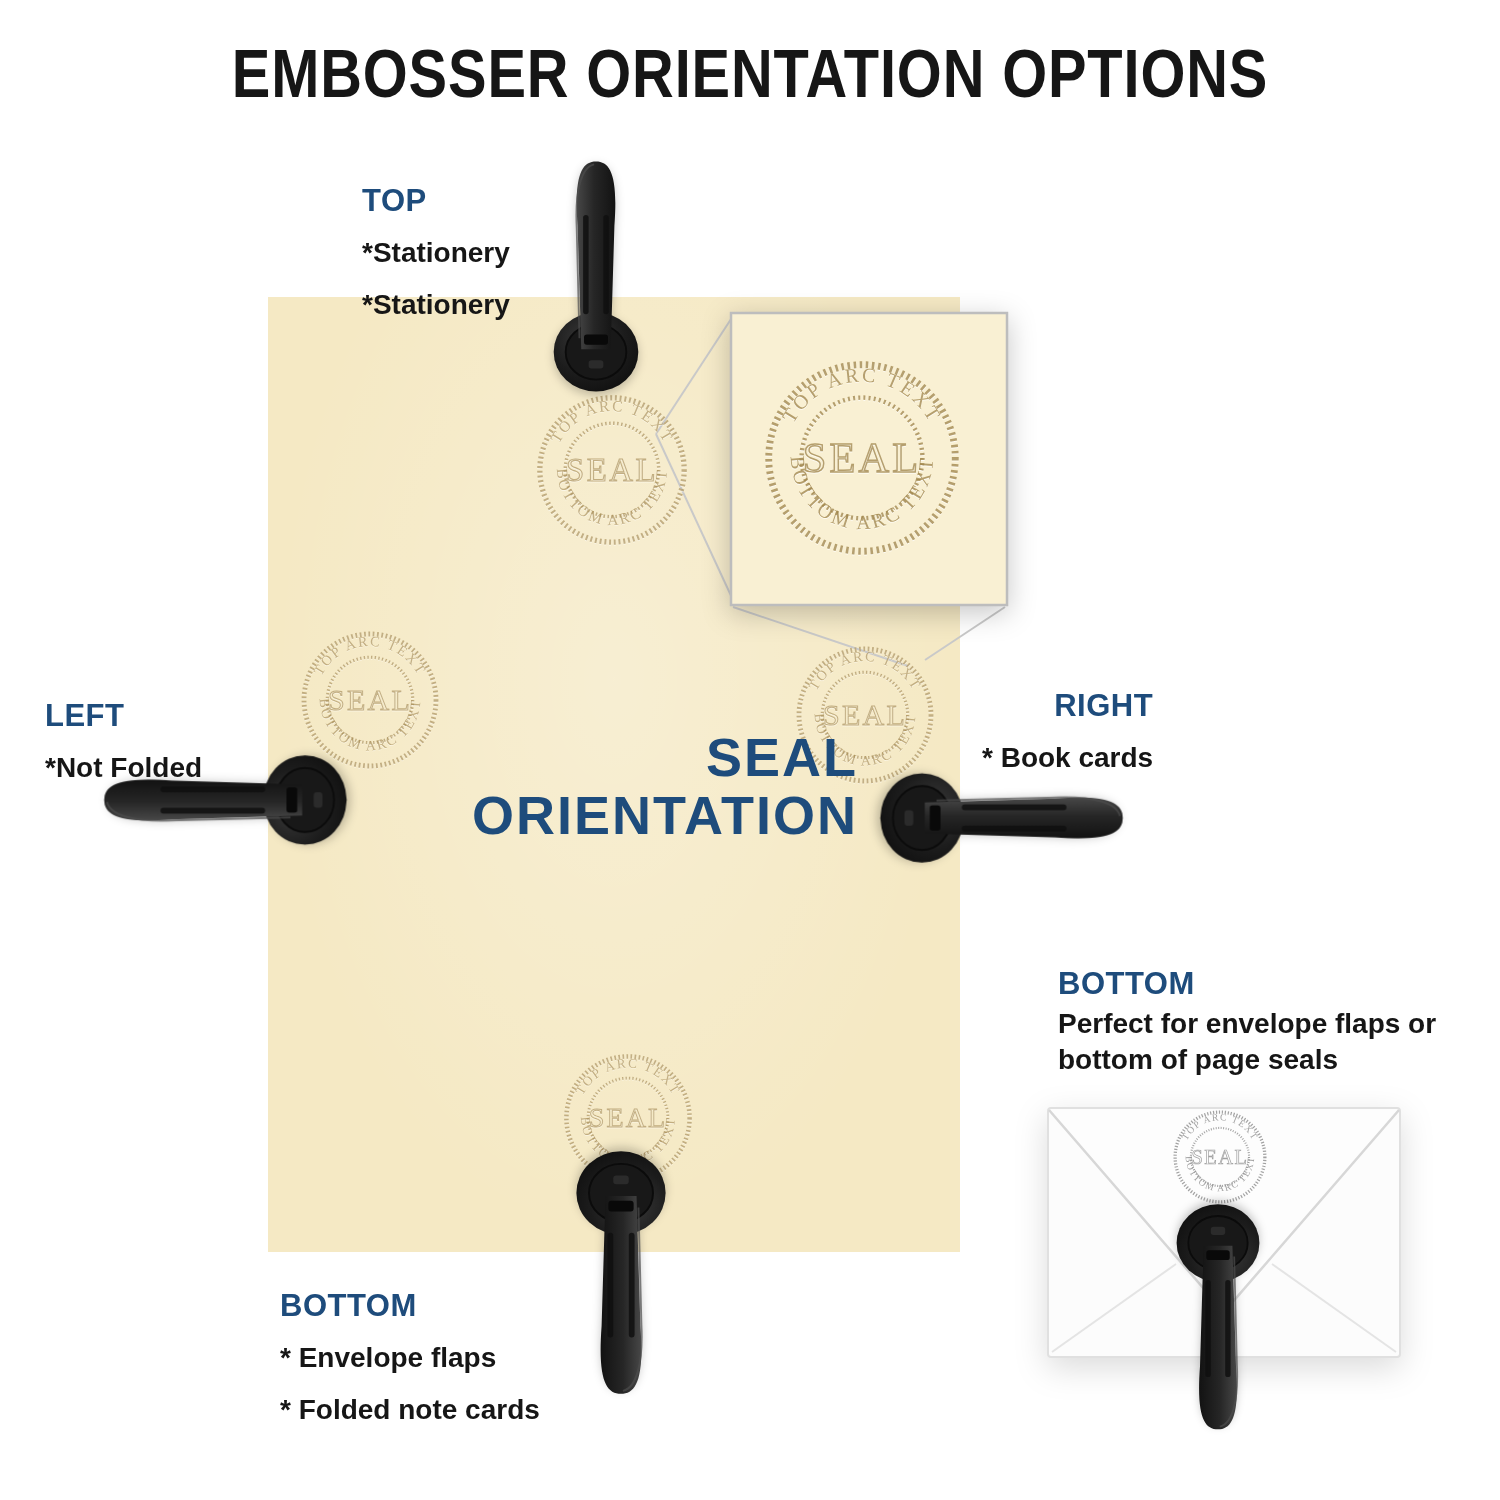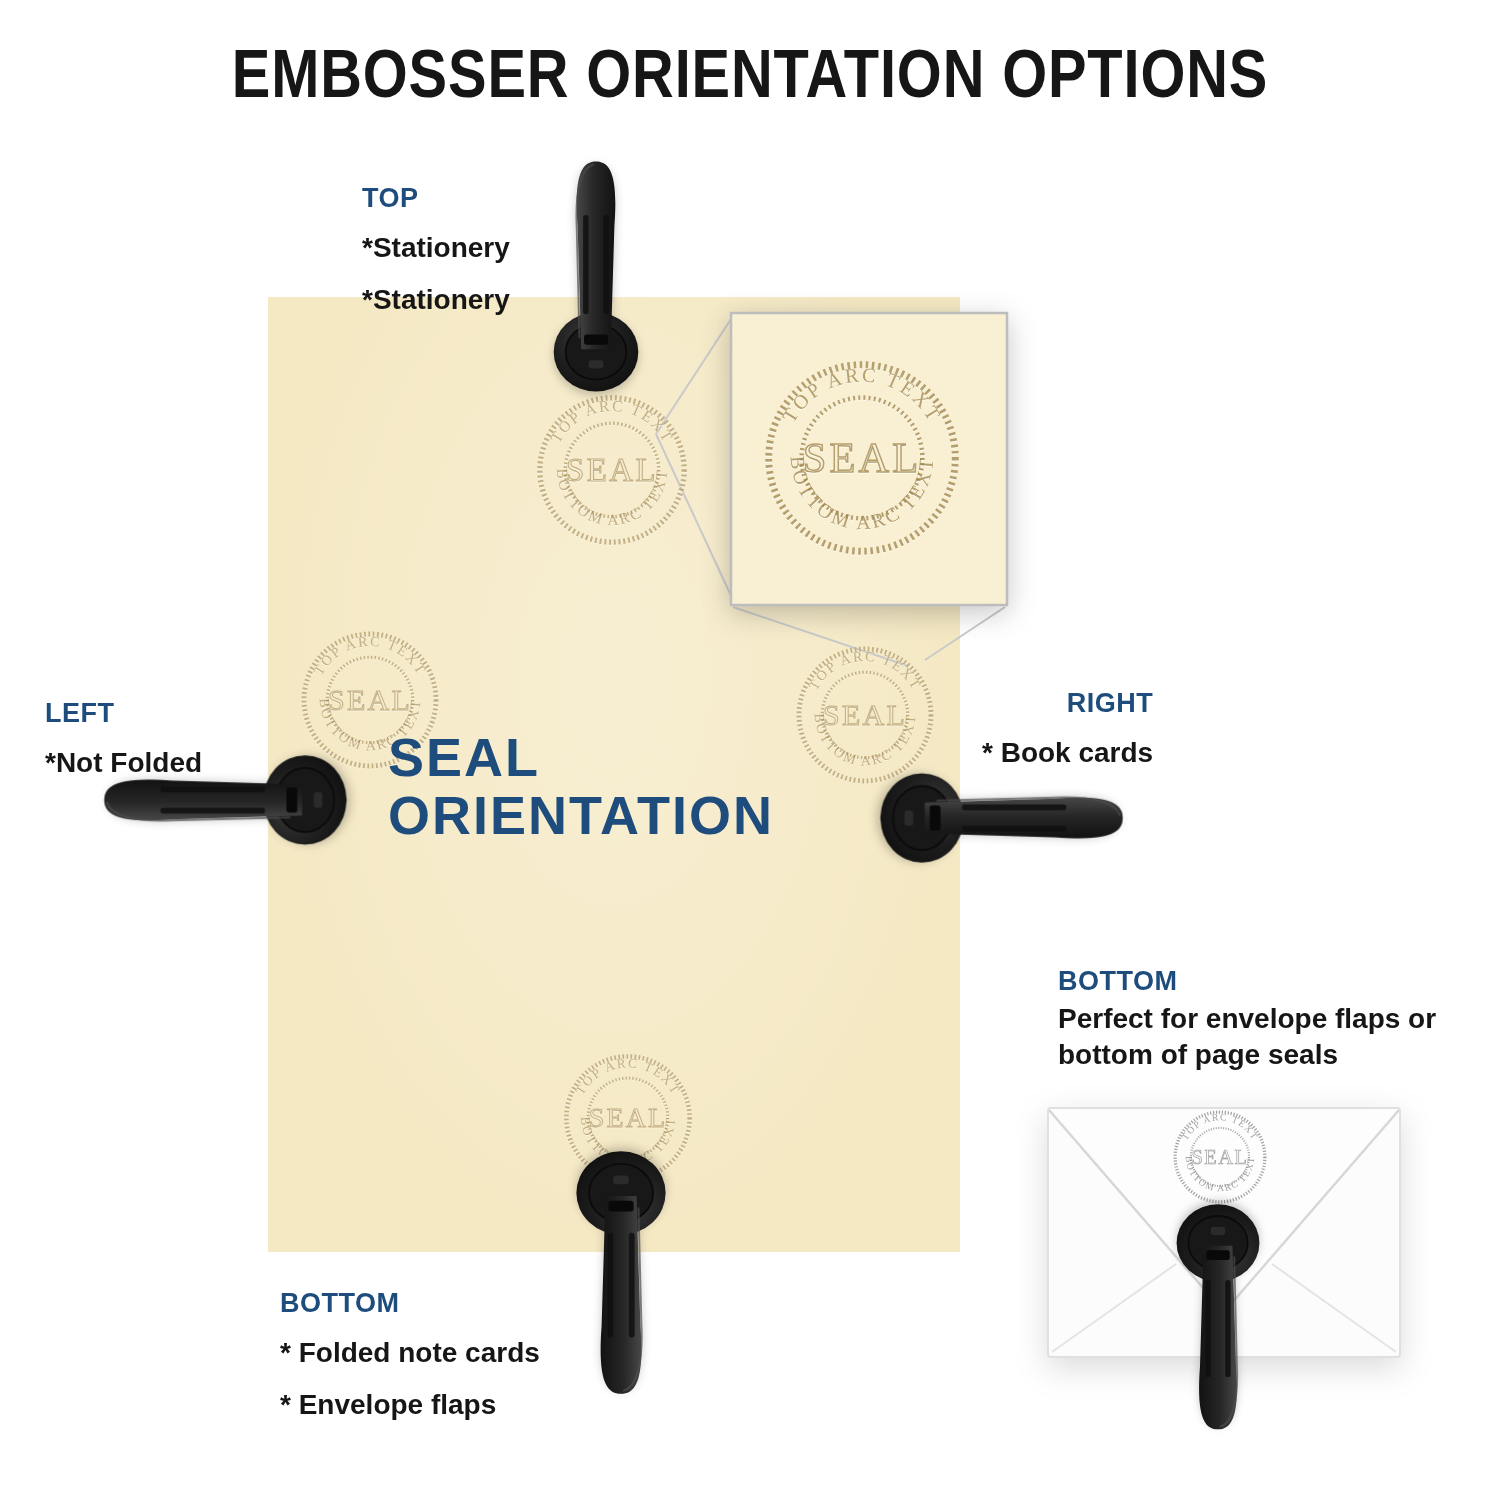--- a/index.html
+++ b/index.html
@@ -12,30 +12,30 @@
     white-space:nowrap;
   }
 
   .paper{
     position:absolute;left:268px;top:297px;width:692px;height:955px;
     background:var(--paper_cream,#F5E9C4);
     background-image:radial-gradient(ellipse at 50% 40%, rgba(255,255,255,.25), rgba(0,0,0,0) 70%);
   }
 
   .center-label{
-    position:absolute;left:388px;top:728px;width:470px;text-align:left;
+    position:absolute;left:388px;top:728px;width:470px;text-align:right;
     color:var(--accent_navy,#1E4C7C);font-size:54px;font-weight:bold;
     letter-spacing:2px;line-height:58px;z-index:4;
   }
 
   .overlay{position:absolute;left:0;top:0;z-index:3;}
 
   .label{position:absolute;z-index:5;}
   .label-head{
-    color:var(--accent_navy,#1E4C7C);font-size:27px;font-weight:bold;letter-spacing:.5px;
+    color:var(--accent_navy,#1E4C7C);font-size:31px;font-weight:bold;letter-spacing:.5px;
   }
   .label-item,.label-desc{
     color:var(--text_black,#161616);font-size:28px;font-weight:bold;line-height:36px;
   }
   .label-item{margin-top:16px;}
   .label-desc{margin-top:4px;}
 
   .lbl-top{left:362px;top:183px;}
   .lbl-left{left:45px;top:698px;}
   .lbl-right{left:982px;top:688px;text-align:right;}
@@ -148,20 +148,20 @@
   <div class="label-item">*Not Folded</div>
 </div>
 
 <div class="label lbl-right">
   <div class="label-head">RIGHT</div>
   <div class="label-item">* Book cards</div>
 </div>
 
 <div class="label lbl-bottom">
   <div class="label-head">BOTTOM</div>
+  <div class="label-item">* Envelope flaps</div>
   <div class="label-item">* Folded note cards</div>
-  <div class="label-item">* Envelope flaps</div>
 </div>
 
 <div class="label lbl-bottom-right">
   <div class="label-head">BOTTOM</div>
   <div class="label-desc">Perfect for envelope flaps or bottom of page seals</div>
 </div>
 
 </body></html>

